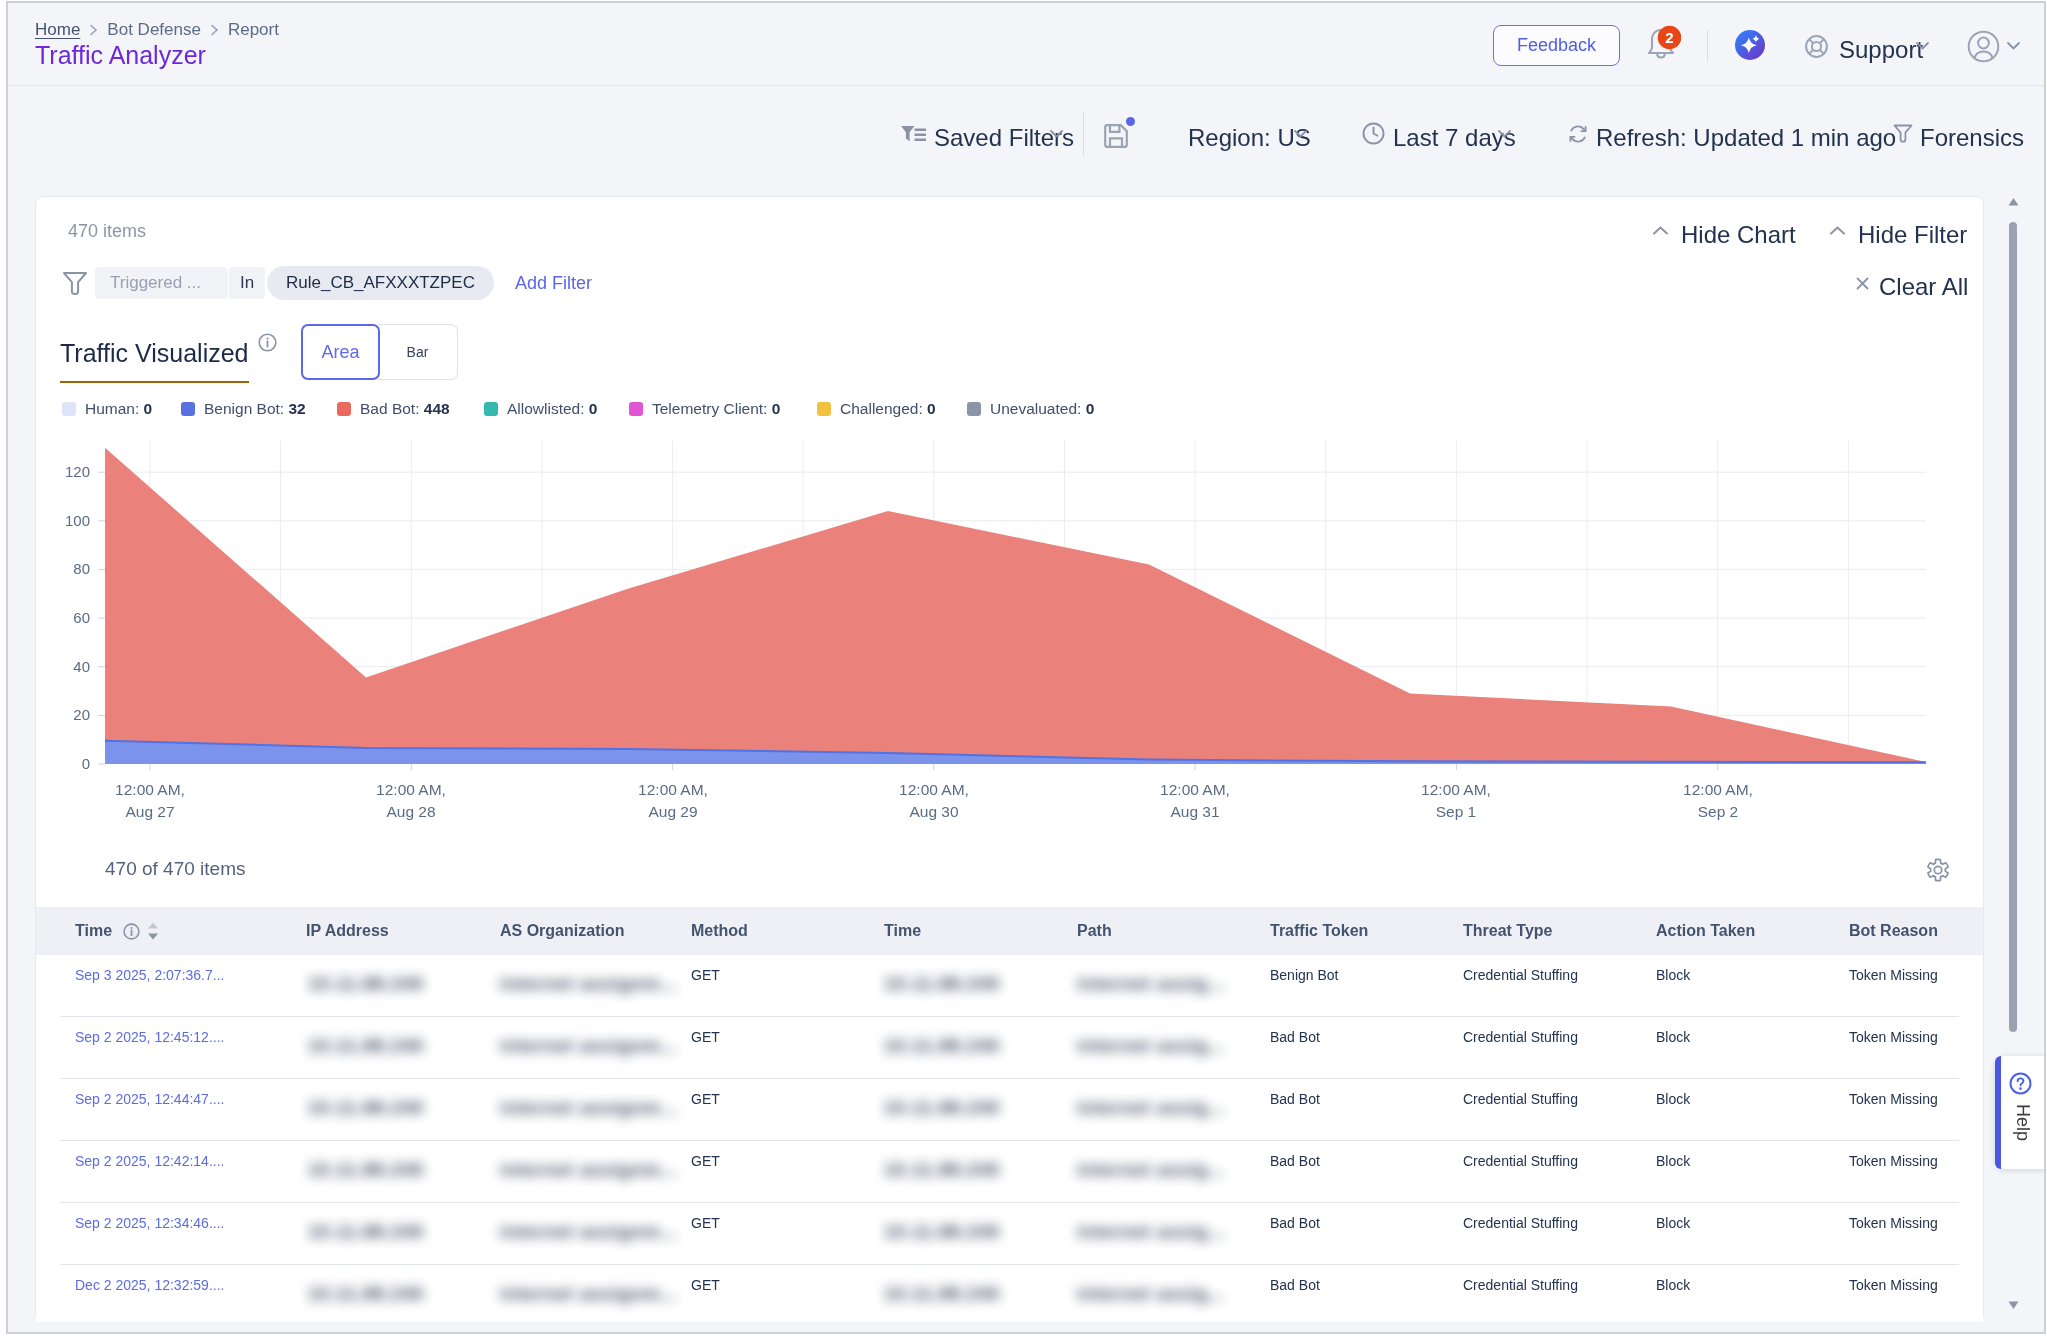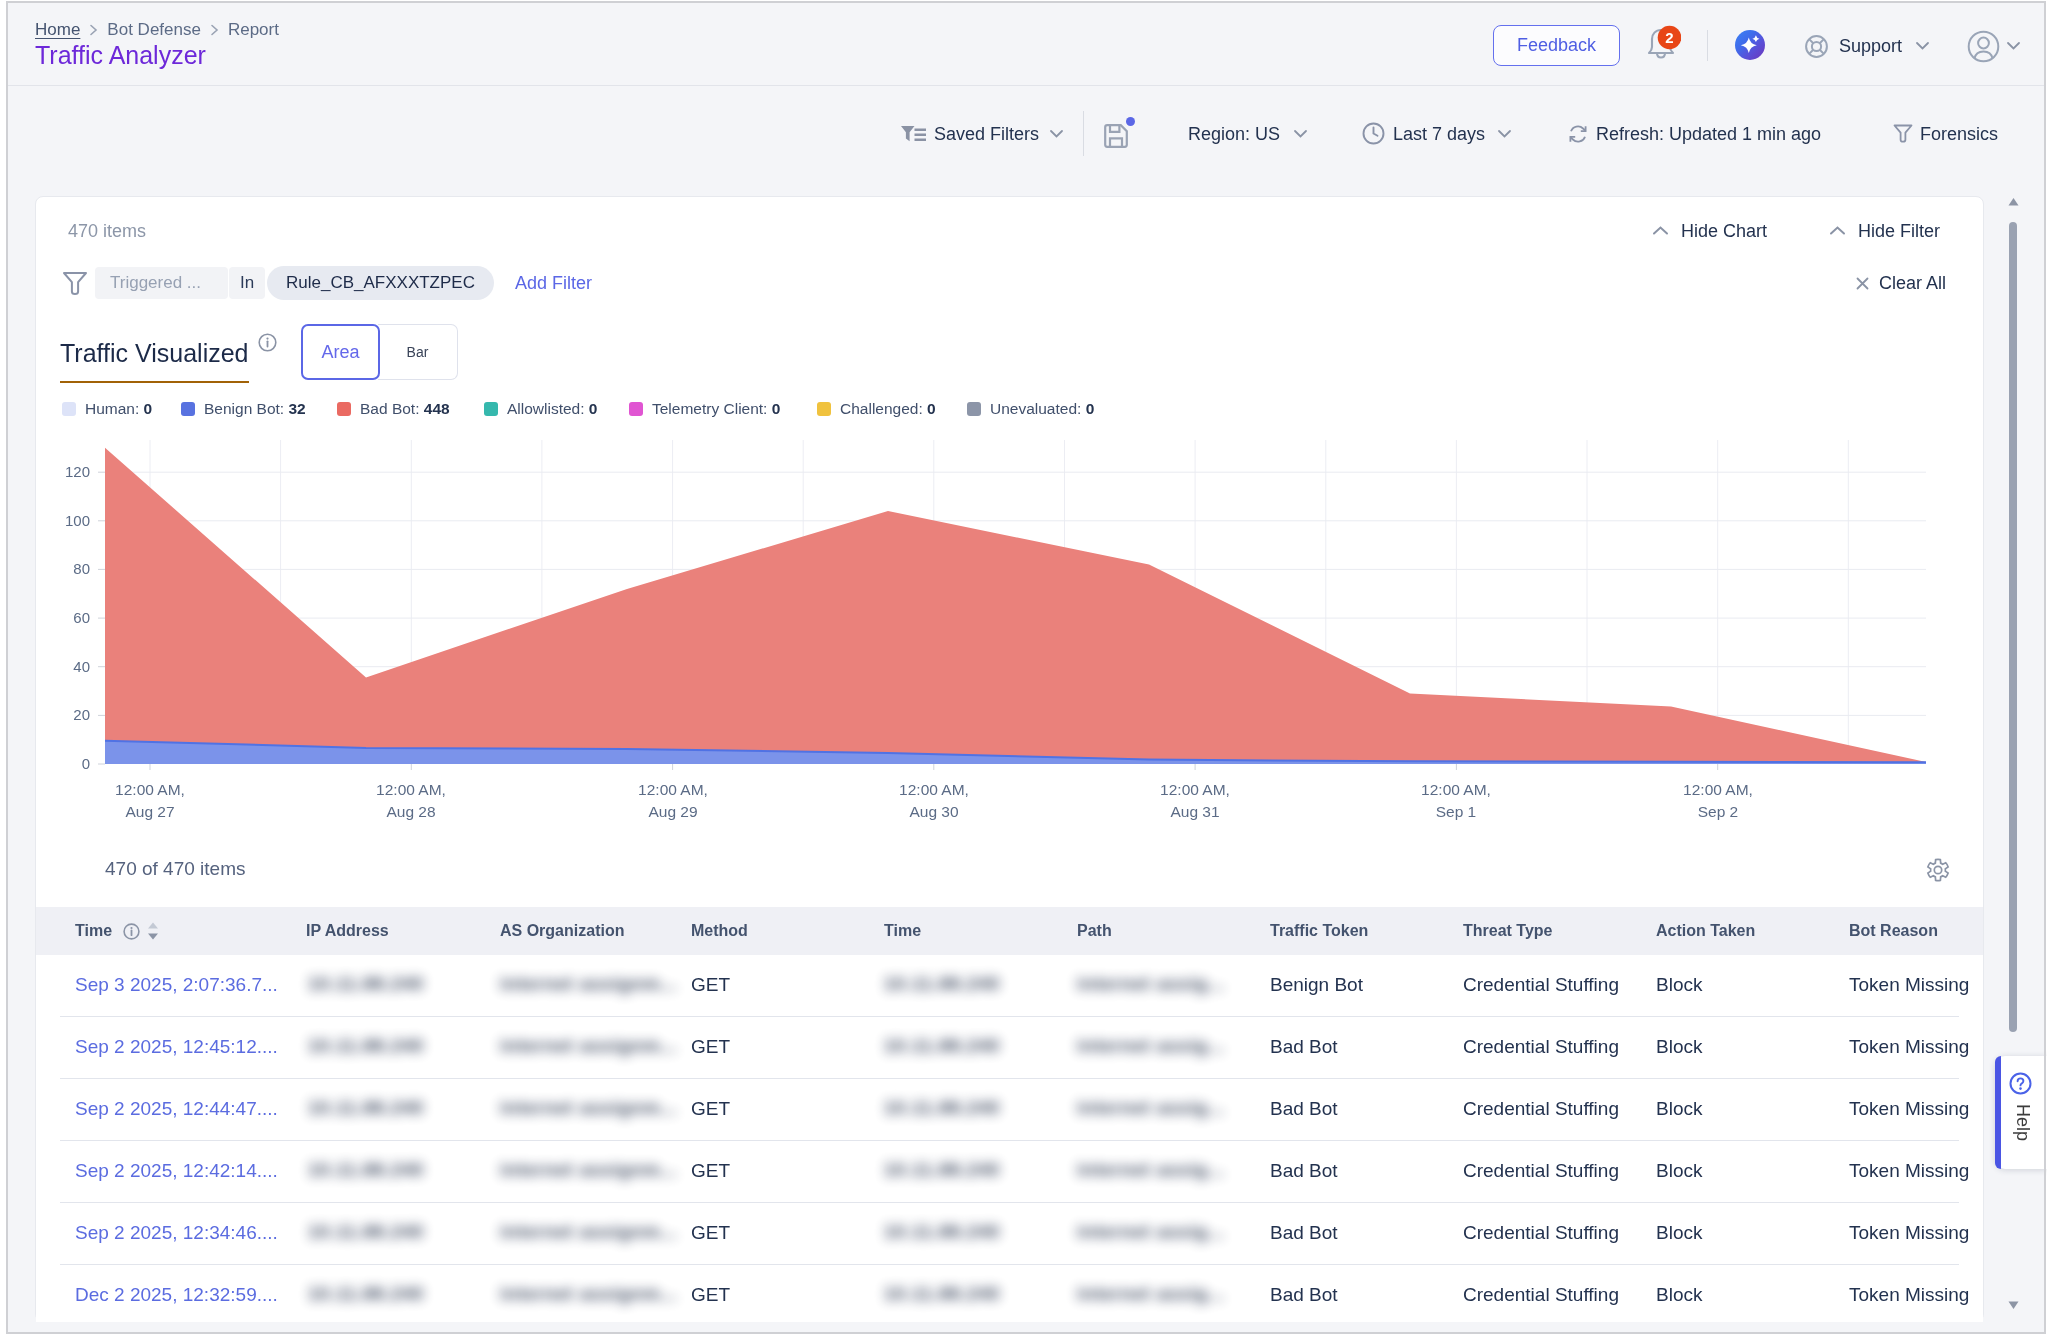--- a/index.html
+++ b/index.html
@@ -8,30 +8,30 @@
 .page { position:absolute; left:8px; top:3px; width:2036px; height:1329px; background:#f4f5f8; }
 .frame { position:absolute; left:6px; top:1px; width:2040px; height:1333px; border:2px solid #cfd0d4; z-index:50; pointer-events:none; }
 .abs { position:absolute; }
 .hdr-band { position:absolute; left:8px; top:3px; width:2036px; height:83px; background:#f4f5f8; border-bottom:1px solid #e2e4ea; }
 .crumb { position:absolute; left:35px; top:20px; font-size:17px; color:#5c6b86; display:flex; align-items:center; gap:9px; }
 .crumb .home { color:#44536f; text-decoration:underline; text-underline-offset:3px;text-align:right; }
 .title { position:absolute; left:35px; top:41px; font-size:25px; font-weight:500; color:#6d28d9; }
 .fb-btn { position:absolute; left:1493px; top:25px; width:127px; height:41px; border:1.5px solid #6470ee; border-radius:8px; color:#4f5ee3; font-size:18px; display:flex; align-items:center; justify-content:center; background:#fcfcfe; }
 .card { position:absolute; left:35px; top:196px; width:1949px; height:1126px; background:#ffffff; border:1px solid #e7e9ee; border-radius:8px; }
 .gray17 { font-size:18px; color:#8c96a8; }
-.dark17 { font-size:18px; color:#23324f; }
+.dark17 { font-size:24px; color:#23324f; }
 .legend { position:absolute; top:400px; left:62px; display:flex; align-items:center; font-size:15.5px; color:#404f6b; }
 .legend .sq { width:14px; height:14px; border-radius:3px; display:inline-block; margin-right:9px; flex:none; }
 .legend b { color:#24334f; }
 .th { position:absolute; top:907px; height:48px; background:#eff0f5; left:36px; width:1947px; }
 .thc { position:absolute; top:922px; font-size:16px; font-weight:bold; color:#44536e; }
 .row { position:absolute; left:36px; width:1947px; height:62px; background:#fff; }
 .row::after { content:""; position:absolute; left:24px; right:24px; bottom:0; height:1px; background:#e2e5ec; }
 .row.norule::after { display:none; }
-.cell { position:absolute; top:19px; font-size:19px; color:#23324f; white-space:nowrap; }
+.cell { position:absolute; top:12px; font-size:14px; color:#23324f; white-space:nowrap; }
 .blur { position:absolute; top:18px; font-size:19px; font-weight:bold; color:#3a455e; filter:blur(6px); opacity:.95; white-space:nowrap; letter-spacing:.5px; }
 .timelink { color:#5b6ce0; }
 svg { display:block; }
 .icon { position:absolute; }
 </style>
 </head>
 <body>
 <div class="page"></div>
 <div class="hdr-band"></div>
 

